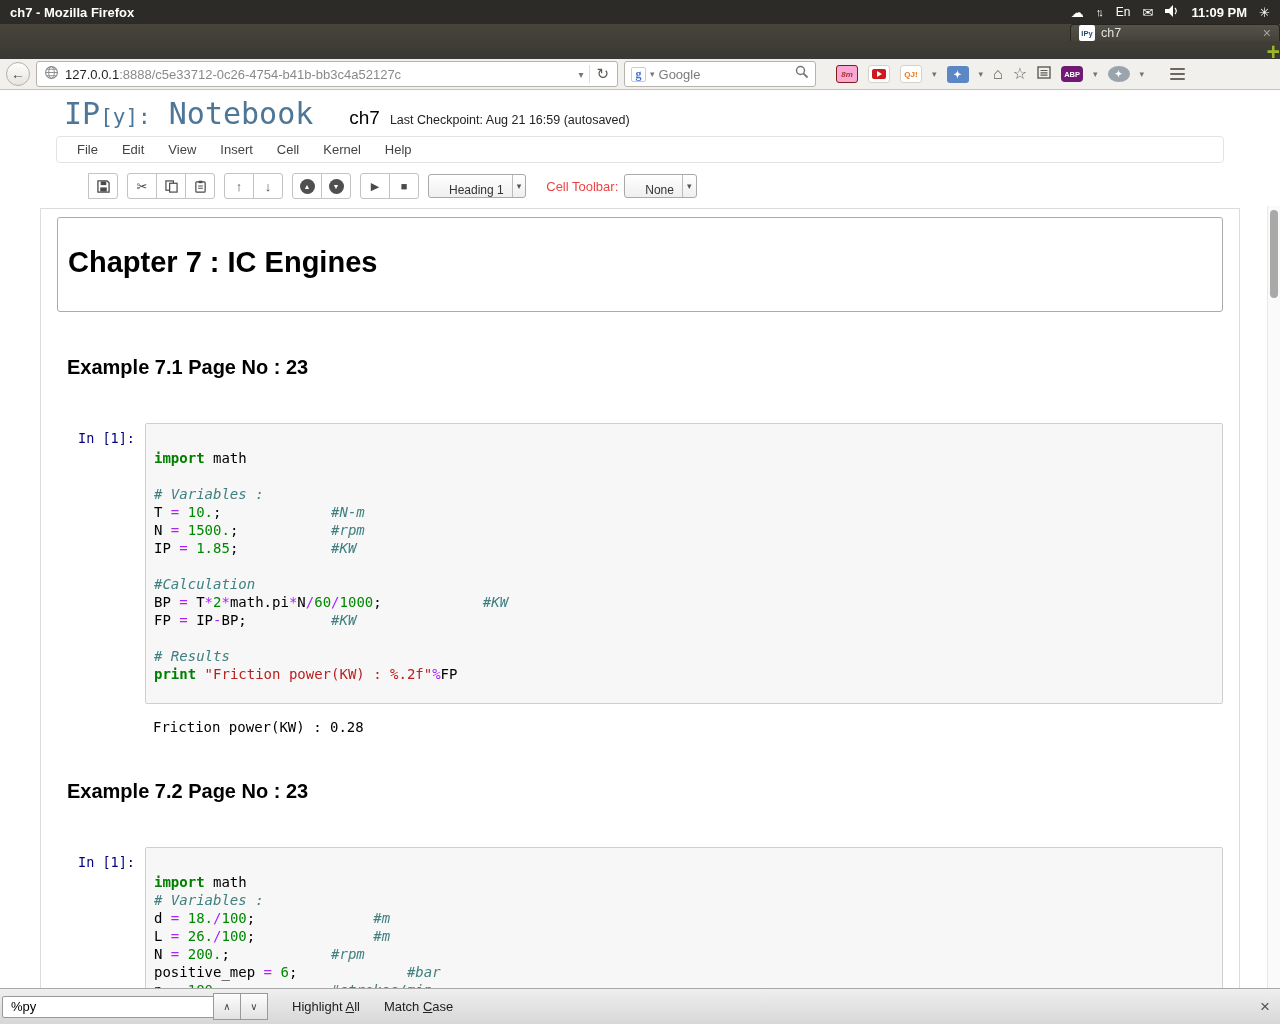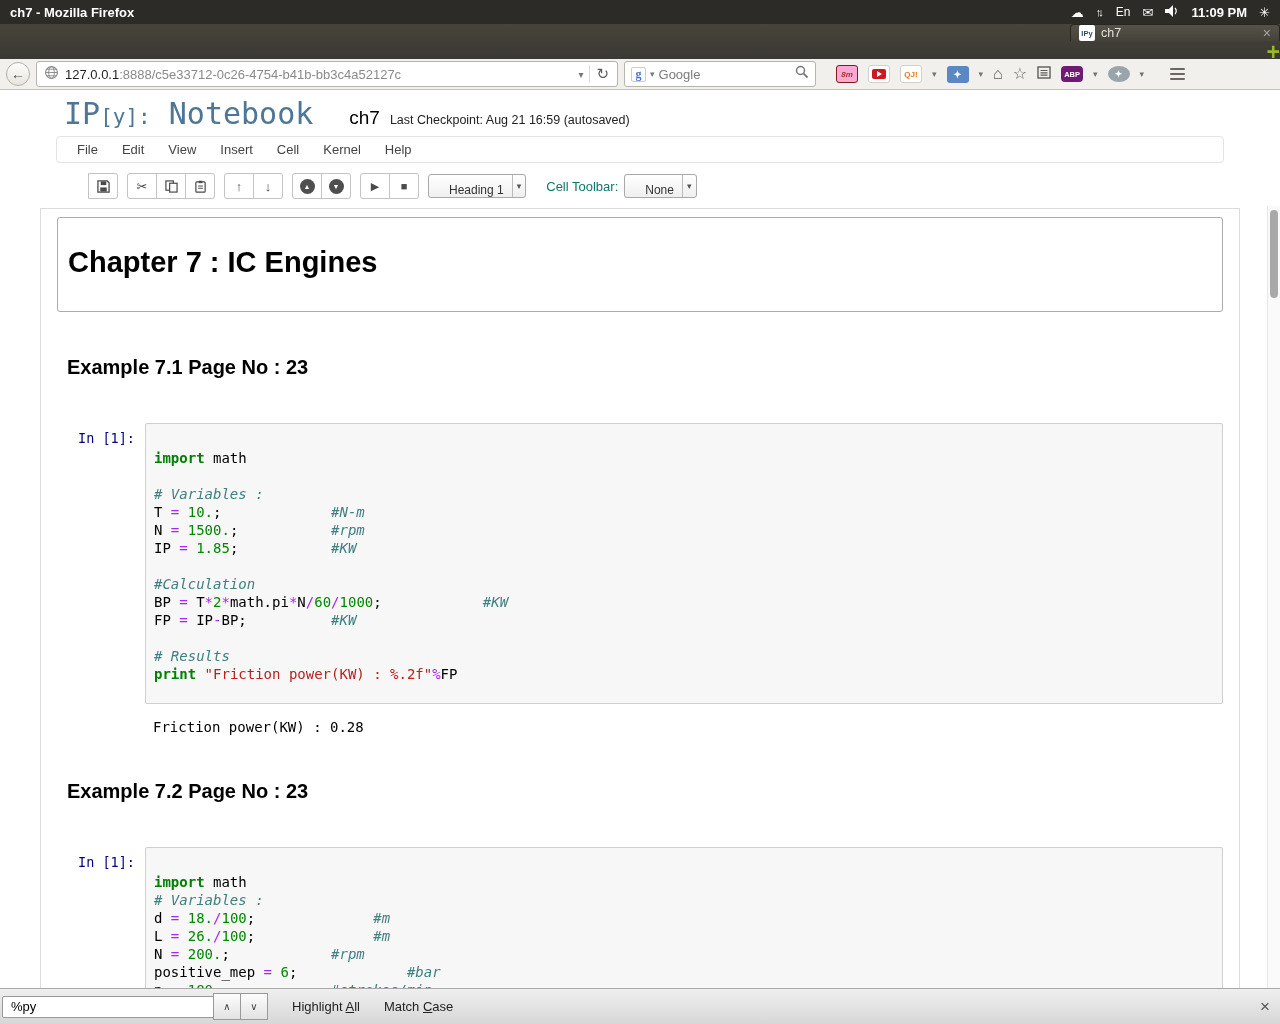--- a/index.html
+++ b/index.html
@@ -90,21 +90,21 @@
   .btn-group .tbtn:last-child { border-radius:0 3px 3px 0; }
   .glyph13 { font-size:13px; line-height:1; }
   .glyph11 { font-size:11px; line-height:1; }
   .circle-ic { width:15px; height:15px; border-radius:50%; background:#4f4f4f; color:#fff;
                display:flex; align-items:center; justify-content:center; }
   .circle-ic span { font-size:7px; line-height:1; }
   .select { height:24px; border:1px solid #a9a9a9; border-radius:3px; background:linear-gradient(#fff,#efefef);
             display:flex; align-items:flex-end; font-size:12px; color:#333; padding-left:20px; margin-right:16px; }
   .sel-caret { border-left:1px solid #bbb; height:100%; display:flex; align-items:center;
                padding:0 4px; margin-left:8px; font-size:9px; color:#555; }
-  .ct-label { font-size:13px; color:#0f766e; margin:0 6px 0 4px; }
+  .ct-label { font-size:13px; color:#ef4444; margin:0 6px 0 4px; }
 
   .main { margin:8px 40px 0; border:1px solid #dcdcdc; border-bottom:none; padding:8px 16px 60px;
           min-height:760px; }
 
   .hcell { border:1px solid #ababab; border-radius:3px; padding:8px 10px; }
   .hcell h1 { margin:20px 0 24px; font-size:29px; font-weight:bold; color:#000; }
 
   .cell-h2 { margin:44px 0 0 10px; font-size:20px; font-weight:bold; color:#000; line-height:23px; }
 
   .cell-code { display:flex; margin-top:44px; }

